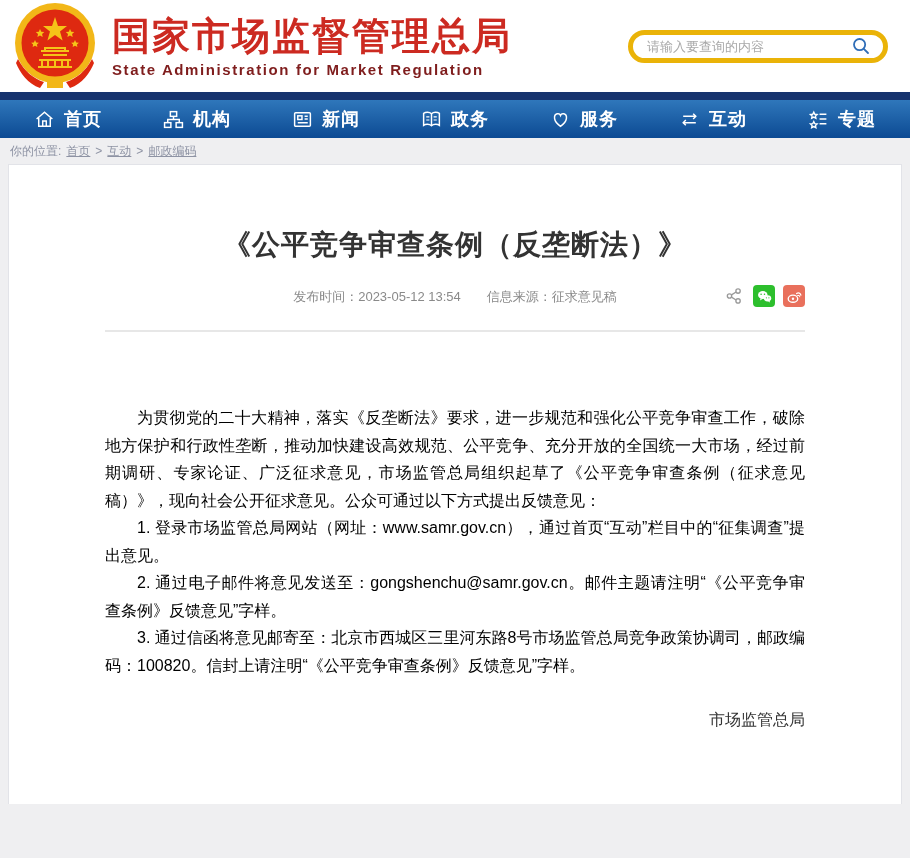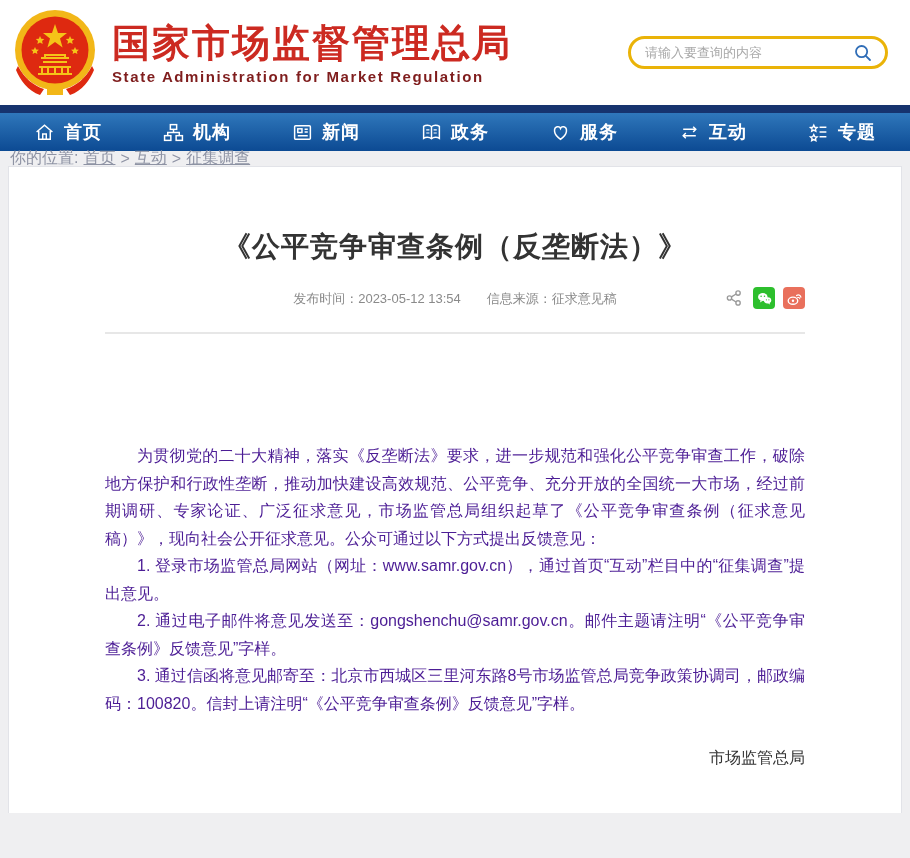--- a/index.html
+++ b/index.html
@@ -1,58 +1,58 @@
 <!DOCTYPE html>
 <html><head>
 <meta charset="utf-8">
 <style>
   * { margin:0; padding:0; box-sizing:border-box; }
   html,body { width:910px; height:858px; overflow:hidden; }
   body { background:#efeff1; font-family:"Liberation Sans","DejaVu Sans",sans-serif; }
 
   
-  .header { height:105px; background:#ffffff; display:flex; align-items:center; padding:0 22px 0 12px; }
+  .header { height:92px; background:#ffffff; display:flex; align-items:center; padding:0 22px 0 12px; }
   .logo { width:86px; height:90px; flex:0 0 auto; }
   .title-block { margin-left:14px; }
   .site-title-zh { color:#cc2a21; font-size:38px; font-weight:bold; letter-spacing:2px; line-height:44px; }
   .site-title-en { color:#7f1d1d; font-size:15px; font-weight:bold; letter-spacing:1.6px; margin-top:3px; }
-  .search-box { margin-left:auto; width:260px; height:33px; border:3px solid #eab308; border-radius:17px;
+  .search-box { margin-left:auto; width:260px; height:33px; border:5px solid #eab308; border-radius:17px;
                 display:flex; align-items:center; padding:0 10px 0 14px; background:#fff; }
   .search-box input { border:none; outline:none; flex:1; font-size:13px; color:#333; background:transparent;
                       font-family:"Liberation Sans",sans-serif; }
   .search-box input::placeholder { color:#a9a9a9; }
   .search-btn { border:none; background:transparent; cursor:pointer; width:24px; height:24px; padding:0;
                 display:flex; align-items:center; justify-content:center; }
 
   
   .nav-wrap { border-top:8px solid #16336e; background:linear-gradient(#2f77bb,#0c4a93); height:46px; }
   .nav { display:flex; justify-content:space-between; align-items:center; height:38px; padding:0 34px; }
   .nav-item { display:flex; align-items:center; gap:9px; color:#ffffff; font-size:18px; font-weight:bold;
               text-decoration:none; letter-spacing:1px; }
   .nav-item svg { display:block; }
 
   
-  .breadcrumb { height:15px; display:flex; align-items:center; padding:0 10px; font-size:16px; color:#8e93a4; gap:5px; }
+  .breadcrumb { height:26px; display:flex; align-items:center; padding:0 10px; font-size:12px; color:#8e93a4; gap:5px; }
   .breadcrumb a { color:#8e93a4; text-decoration:underline; }
 
   
   .card { position:relative; margin:0 8px; background:#ffffff; border:1px solid #e2e3e8; border-bottom:none;
           min-height:640px; padding:56px 96px 40px; }
   .article-title { text-align:center; color:#333333; font-size:28px; font-weight:bold; line-height:47px; letter-spacing:1px; }
   .meta-row { position:relative; margin-top:17px; height:24px; display:flex; align-items:center; justify-content:center;
               font-size:13px; color:#8a8a8a; }
   .meta-row .meta-item { margin:16px 13px; }
   .share-bar { position:absolute; right:0; top:0; display:flex; align-items:center; gap:8px; }
   .share-sq { width:22px; height:22px; border-radius:4px; display:flex; align-items:center; justify-content:center; cursor:pointer; }
   .share-plain { width:22px; height:22px; display:flex; align-items:center; justify-content:center; cursor:pointer; }
   .wechat { background:#2dbf2d; }
   .weibo { background:#e9705c; }
   .divider { margin-top:21px; border-bottom:2px solid #e7e7e7; }
 
-  .article-body { margin-top:108px; font-size:16px; color:#4c1d95; line-height:27.5px; text-align:justify; }
+  .article-body { margin-top:72px; font-size:16px; color:#000000; line-height:27.5px; text-align:justify; }
   .article-body p { text-indent:2em; }
   .signature { margin-top:26px; text-align:right; font-size:16px; color:#333333; line-height:30px; }
 </style>
 </head>
 <body>
 
 <div class="header">
   <svg class="logo" viewBox="0 0 86 90">
     <circle cx="43" cy="42" r="40" fill="#f2b718"></circle>
     <circle cx="43" cy="42" r="33.5" fill="#de2910"></circle>
@@ -150,21 +150,21 @@
     </a>
   </div>
 </div>
 
 <div class="breadcrumb">
   <span>你的位置:</span>
     <a href="#">首页</a>
   <span>&gt;</span>
   <a href="#">互动</a>
   <span>&gt;</span>
-  <a href="#">征集调查</a>
+  <a href="#">邮政编码</a>
 </div>
 
 <div class="card">
   <h1 class="article-title">
     <div>《公平竞争审查条例（反垄断法）》</div>
   </h1>
 
   <div class="meta-row">
     <span class="meta-item">发布时间：2023-05-12 13:54</span>
     <span class="meta-item">信息来源：征求意见稿</span>

